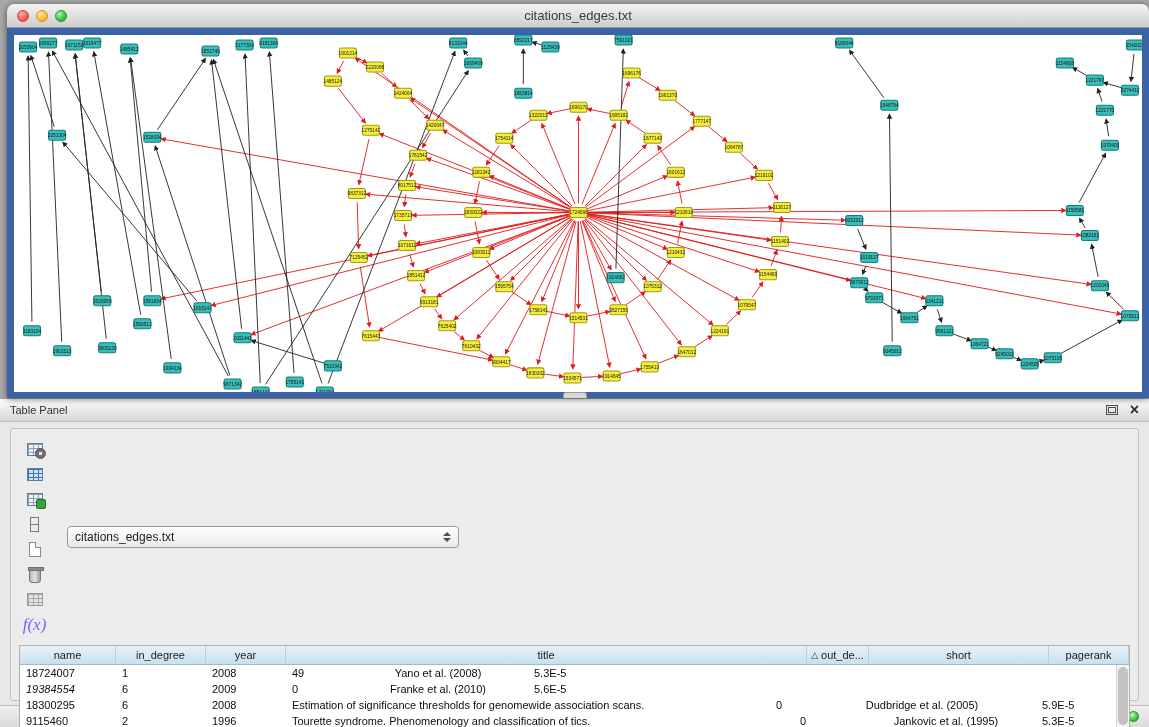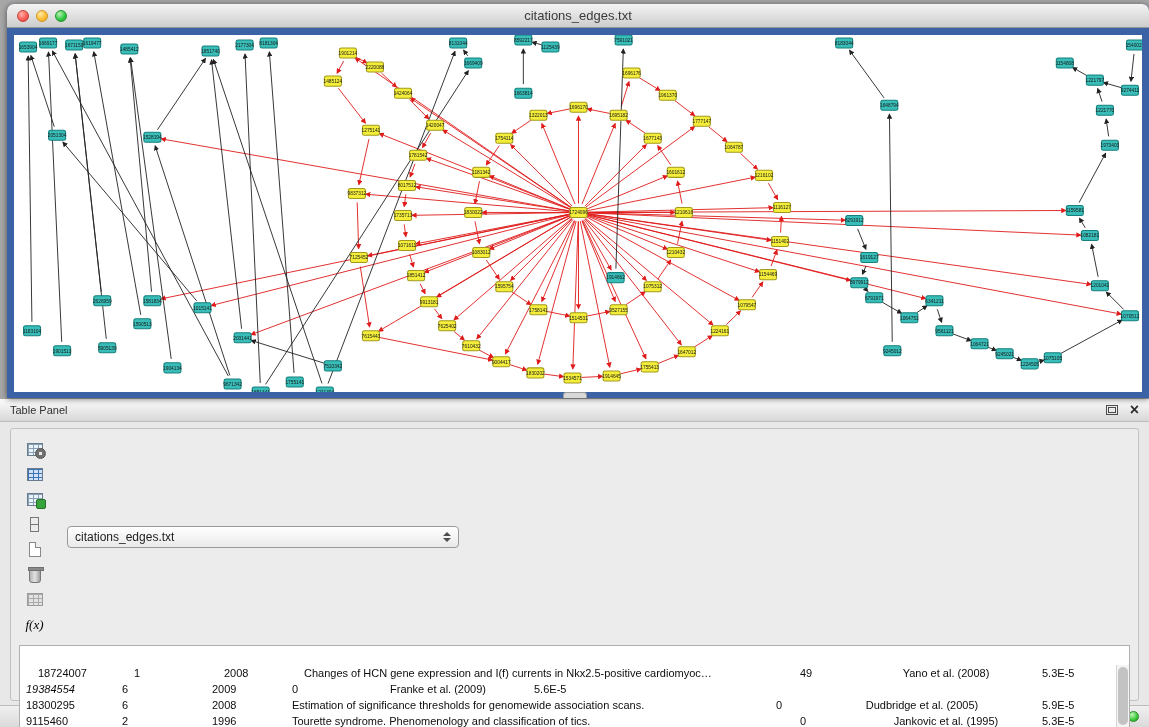--- a/index.html
+++ b/index.html
@@ -58,21 +58,21 @@
   .ic-file { width:12px; height:15px; background:#fff; border:1px solid #888; }
   .ic-file::after { content:""; position:absolute; right:-1px; top:-1px; width:5px; height:5px;
     background:#ececec; border-left:1px solid #888; border-bottom:1px solid #888; }
   .ic-trash { width:12px; height:13px; background:linear-gradient(90deg,#b5b5b5,#e2e2e2,#9e9e9e);
     border:1px solid #787878; border-radius:1px 1px 3px 3px; margin-top:3px; }
   .ic-trash::before { content:""; position:absolute; top:-4px; left:-2px; width:14px; height:2px;
     background:#8a8a8a; border:1px solid #6f6f6f; }
   .ic-grid-gray { border-color:#9a9a9a; background-color:#e3e3e3;
     background-image:linear-gradient(to right,#aaa 1px,transparent 1px),
                      linear-gradient(to bottom,#aaa 1px,transparent 1px); }
-  .ic-fx { font-family:"Liberation Serif", serif; font-style:italic; font-size:13px; color:#000000; }
+  .ic-fx { font-family:"Liberation Serif", serif; font-style:italic; font-size:17px; color:#8b5cf6; }
 
   .combo { margin-left:16px; width:392px; height:22px; border:1px solid #9a9a9a; border-radius:4px;
            background:linear-gradient(#ffffff,#e9e9e9); display:flex; align-items:center;
            padding:0 7px; font-size:12px; color:#1d1d1d; }
   .combo-arrows { margin-left:auto; display:flex; flex-direction:column; gap:2px; padding-left:8px; }
   .combo-arrows i { display:block; width:0; height:0; border-left:4px solid transparent; border-right:4px solid transparent; }
   .arr-up { border-bottom:4px solid #4f4f4f; }
   .arr-down { border-top:4px solid #4f4f4f; }
 
   .tbl { position:relative; background:#fff; border:1px solid #b0b0b0; height:192px; overflow:hidden; flex:0 0 auto; }
@@ -737,36 +737,59 @@
       <div class="combo">
         <span>citations_edges.txt</span>
         <span class="combo-arrows">
           <i class="arr-up"></i>
             <i class="arr-down"></i>
         </span>
       </div>
     </div>
 
     <div class="tbl">
+      <div class="thead" id="thead">
+          <div class="th" style="width: 96px;">
+            <span>name</span>
+          </div>
+          <div class="th" style="width: 90px;">
+            <span>in_degree</span>
+          </div>
+          <div class="th" style="width: 80px;">
+            <span>year</span>
+          </div>
+          <div class="th flex1">
+            <span>title</span>
+          </div>
+          <div class="th" style="width: 62px;">
+            <span class="sortg">△</span>
+            <span>out_de...</span>
+          </div>
+          <div class="th" style="width: 180px;">
+            <span>short</span>
+          </div>
+          <div class="th" style="width: 80px;">
+            <span>pagerank</span>
+          </div>
+        </div>
       <div class="tbody" id="tbody">
           <div class="tr">
-            <div class="td" style="width: 96px; margin-left: 12px;">18724007</div>
+            <div class="td" style="width: 96px;">18724007</div>
             <div class="td" style="width: 90px;">1</div>
             <div class="td" style="width: 80px;">2008</div>
-            <div class="td flex1">Changes of HCN gene expression and I(f) currents in Nkx2.5-positive cardiomyoc…</div>
             <div class="td" style="width: 62px;">49</div>
             <div class="td center" style="width: 180px;">Yano et al. (2008)</div>
             <div class="td" style="width: 80px;">5.3E-5</div>
           </div>
           <div class="tr">
             <div class="td" style="width: 96px; font-style: italic;">19384554</div>
             <div class="td" style="width: 90px;">6</div>
             <div class="td" style="width: 80px;">2009</div>
             <div class="td" style="width: 62px;">0</div>
-            <div class="td center" style="width: 180px;">Franke et al. (2009)</div>
+            <div class="td center" style="width: 180px;">Franke et al. (2010)</div>
             <div class="td" style="width: 80px;">5.6E-5</div>
           </div>
           <div class="tr">
             <div class="td" style="width: 96px;">18300295</div>
             <div class="td" style="width: 90px;">6</div>
             <div class="td" style="width: 80px;">2008</div>
             <div class="td flex1">Estimation of significance thresholds for genomewide association scans.</div>
             <div class="td" style="width: 62px;">0</div>
             <div class="td center" style="width: 180px;">Dudbridge et al. (2005)</div>
             <div class="td" style="width: 80px; margin-left: 24px;">5.9E-5</div>

